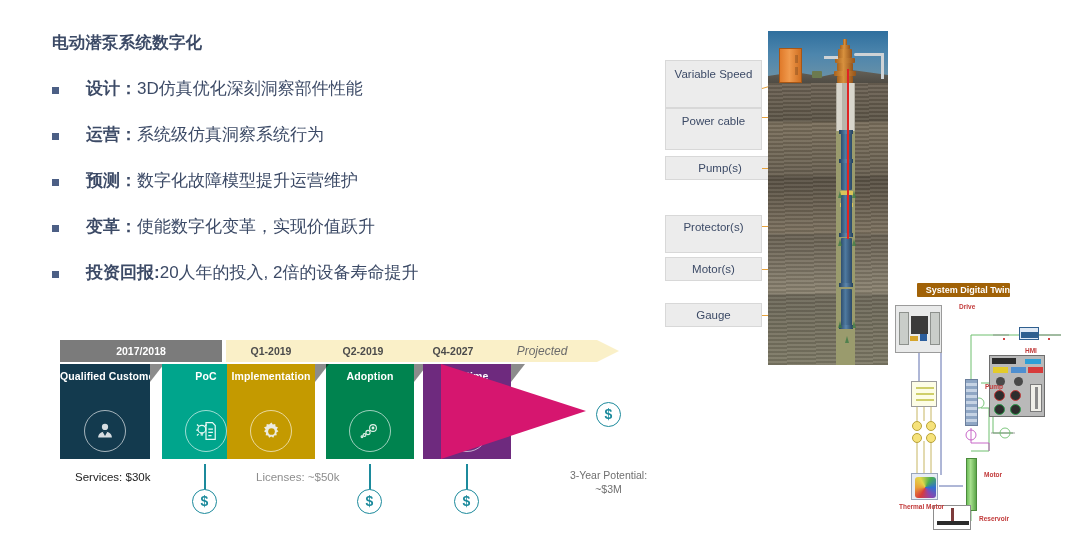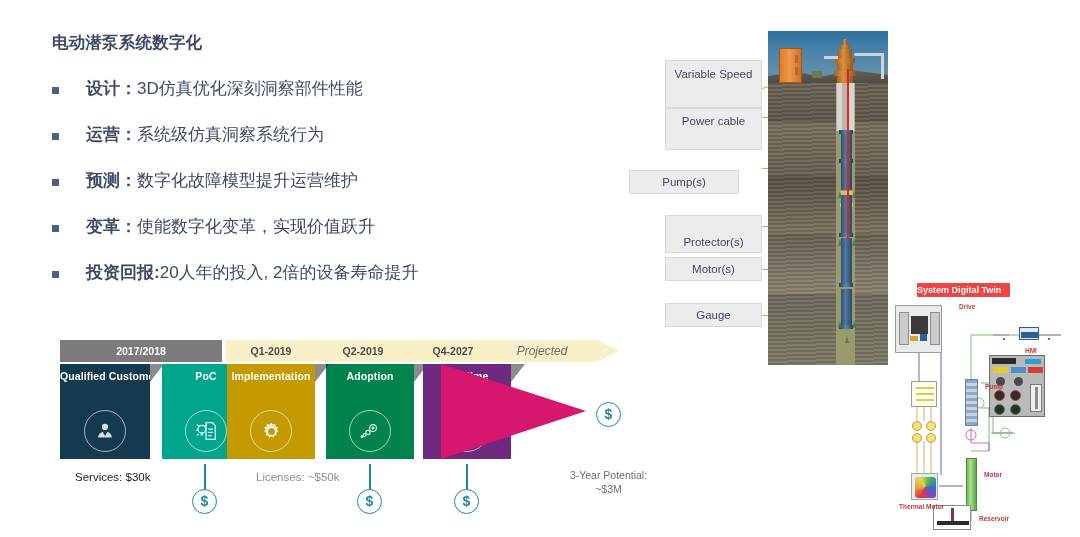--- a/index.html
+++ b/index.html
@@ -212,22 +212,22 @@
     position: absolute; width: 0; height: 0;
     border-top: 3.2px solid transparent;
     border-bottom: 3.2px solid transparent;
     border-left: 5px solid #e8a33d;
   }
 
   
   #twin { position: absolute; left: 893px; top: 283px; width: 185px; height: 252px; }
   #twin .twin-title {
     position: absolute; left: 24px; top: 0; width: 93px; height: 14px;
-    background: #ef4444; color: #fff; font-size: 9px; font-weight: bold;
-    text-align: left; line-height: 14px; border-radius: 1px;
+    background: #a16207; color: #fff; font-size: 9px; font-weight: bold;
+    text-align: right; line-height: 14px; border-radius: 1px;
   }
   #twin .tlabel {
     position: absolute; color: #c23b3b; font-size: 6.5px; font-weight: bold;
     white-space: nowrap;
   }
   #twin .drive-box {
     position: absolute; left: 2px; top: 22px; width: 47px; height: 48px;
     background: #e9eaea; border: 1px solid #9b9b9b;
   }
   #twin .drive-box .panel {
@@ -424,22 +424,22 @@
     <div class="cost-label cost-licenses" style="left:198px;top:131px;">Licenses: ~$50k</div>
 
     <div class="potential" style="left:483px;top:88px;width:135px;margin-top:40px;">
       <div>3-Year Potential:</div>
       <div>~$3M</div>
     </div>
   </div>
 
   <div class="callout" style="left:665px;top:60px;width:97px;height:48px;padding-top:5px;line-height:17px;">Variable Speed</div>
   <div class="callout" style="left:665px;top:108px;width:97px;height:42px;padding-top:4px;line-height:17px;">Power cable</div>
-  <div class="callout" style="left:629px;top:156px;width:110px;height:24px;line-height:23px;margin-top:14px;">Pump(s)</div>
-  <div class="callout" style="left:665px;top:215px;width:97px;height:38px;padding-top:18px;line-height:17px;">Protector(s)</div>
+  <div class="callout" style="left:665px;top:156px;width:110px;height:24px;line-height:23px;">Pump(s)</div>
+  <div class="callout" style="left:665px;top:215px;width:97px;height:38px;padding-top:3px;line-height:17px;">Protector(s)</div>
   <div class="callout" style="left:665px;top:303px;width:97px;height:24px;line-height:23px;">Gauge</div>
   <div class="callout" style="left:665px;top:257px;width:97px;height:24px;line-height:23px;">Motor(s)</div>
 
   <div class="connector" style="left:762px;top:88px;width:22px;transform:rotate(-16deg);transform-origin:left center;"></div>
   <div class="connector-head" style="left:782px;top:80px;transform:rotate(-16deg);"></div>
 
   <div class="connector" style="left:762px;top:117px;width:48px;"></div>
   <div class="connector-head" style="left:808px;top:114px;"></div>
 
   <div class="connector" style="left:762px;top:168px;width:48px;"></div>

